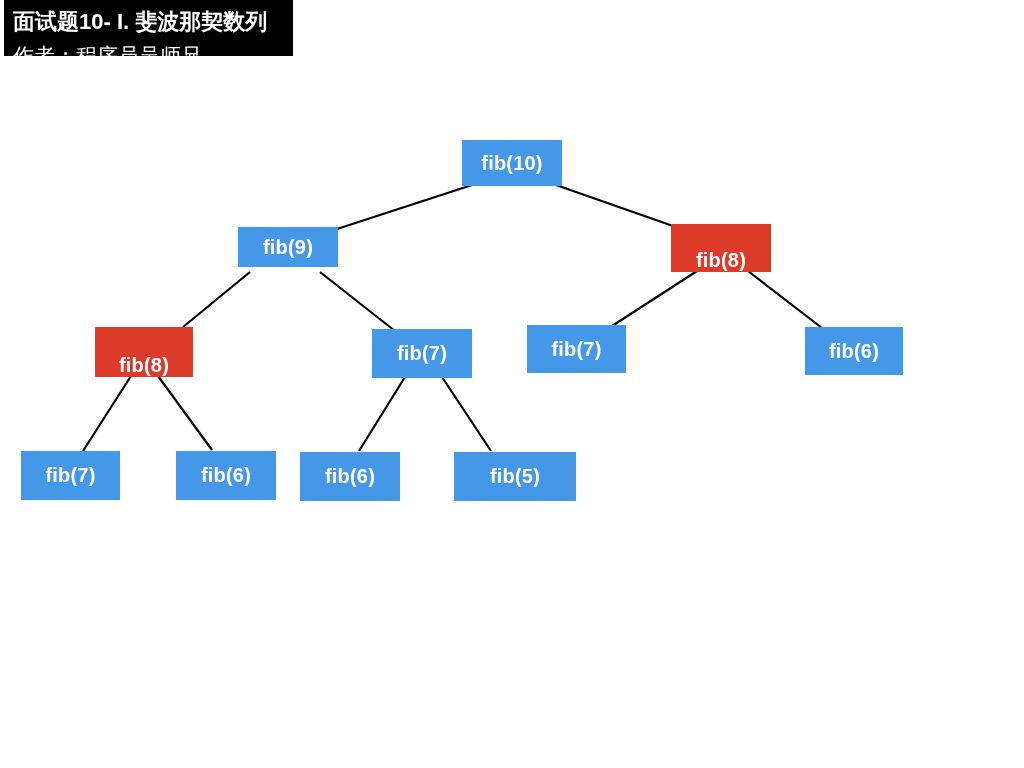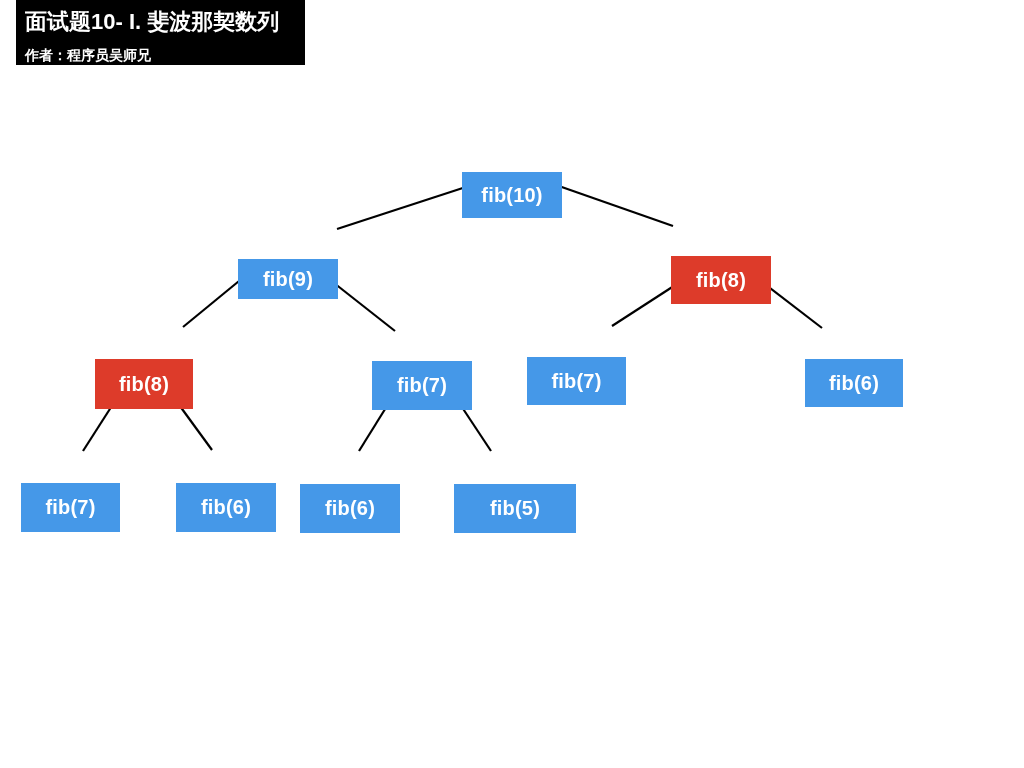--- a/index.html
+++ b/index.html
@@ -22,41 +22,40 @@
   }
   .node {
     position: absolute;
     display: flex;
     align-items: center;
     justify-content: center;
     color: var(--node-text, #ffffff);
     font-size: 20px;
     font-weight: bold;
     letter-spacing: 0.2px;
-    margin-top: 32px;
   }
   .node.blue { background: var(--blue, #4598E8); }
-  .node.red  { background: var(--red, #DD3B2A); }
+  .node.red  { background: var(--red, #DD3B2A); align-items: flex-end; }
   .banner {
     position: absolute;
-    left: 16px; top: 0;
-    width: 289px; height: 65px;
+    left: 4px; top: 0;
+    width: 289px; height: 56px;
     background: var(--banner-bg, #000000);
     color: var(--banner-text, #ffffff);
     padding: 5px 17px 0 9px;
   }
   .banner .line1 {
     font-size: 22px;
     font-weight: bold;
     line-height: 34px;
     white-space: nowrap;
   }
   .banner .line2 {
-    font-size: 14px;
-    font-weight: bold;
+    font-size: 21px;
+    font-weight: normal;
     line-height: 33px;
     white-space: nowrap;
   }
 </style>
 </head>
 <body>
 
 <div class="stage">
   <svg class="edges-layer" id="edges-layer" width="1024" height="768" viewBox="0 0 1024 768" xmlns="http://www.w3.org/2000/svg">
       <line x1="472" y1="185" x2="337" y2="229" stroke="#000000" stroke-width="2.2"></line>

